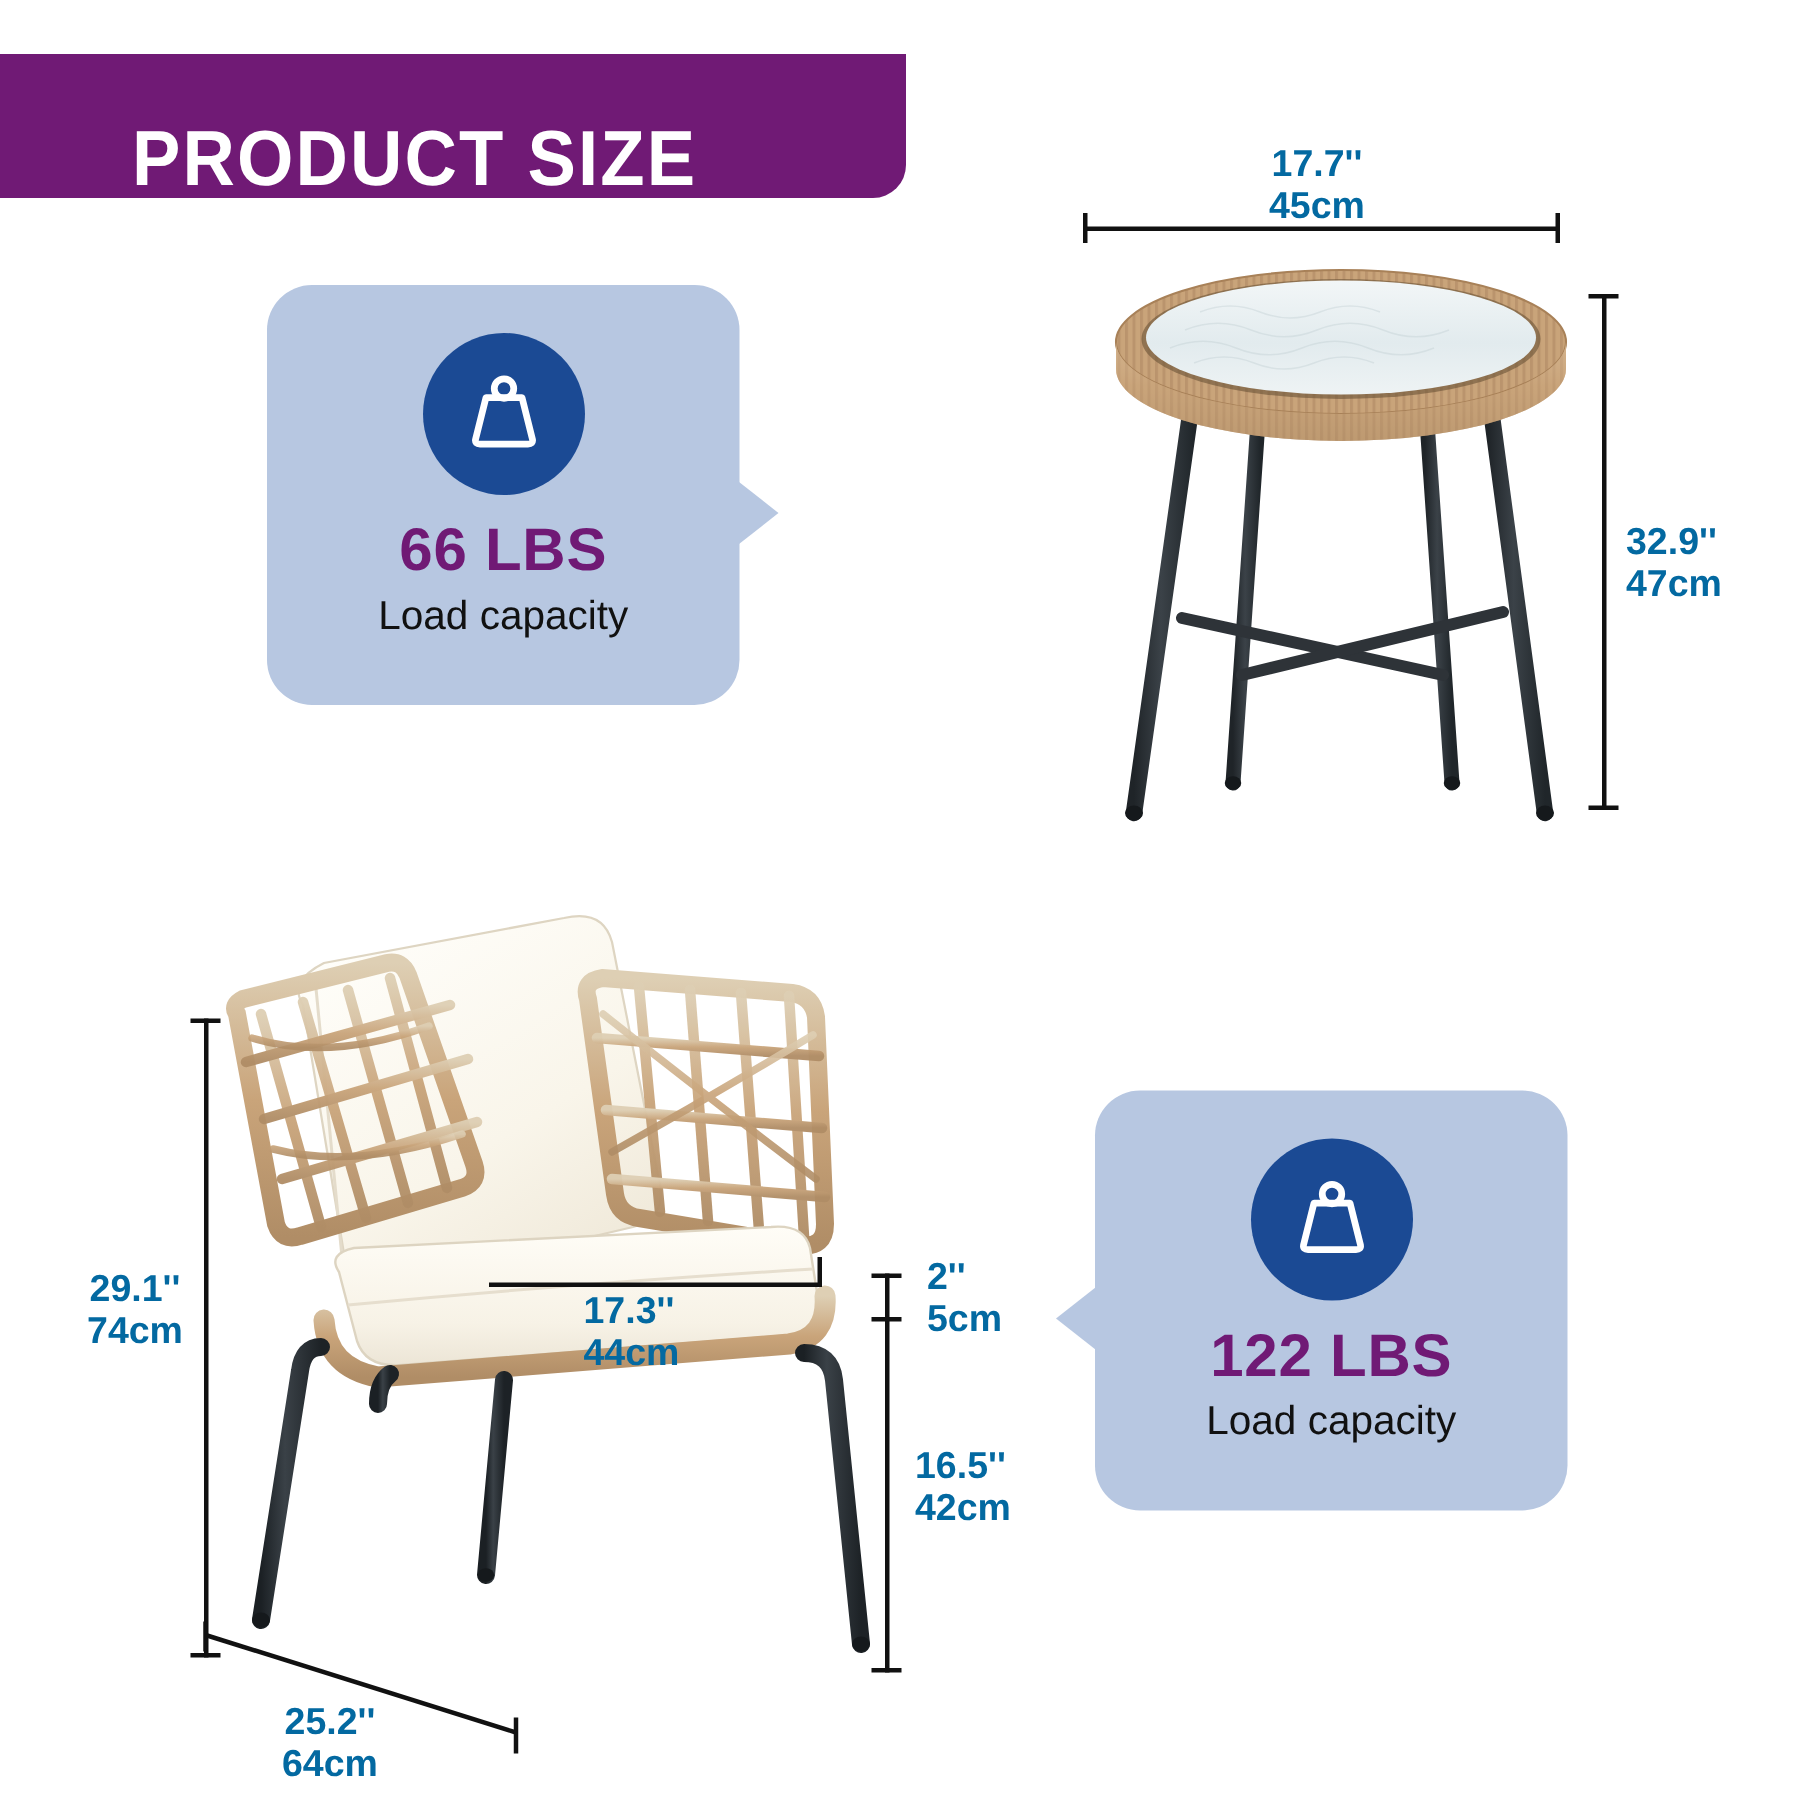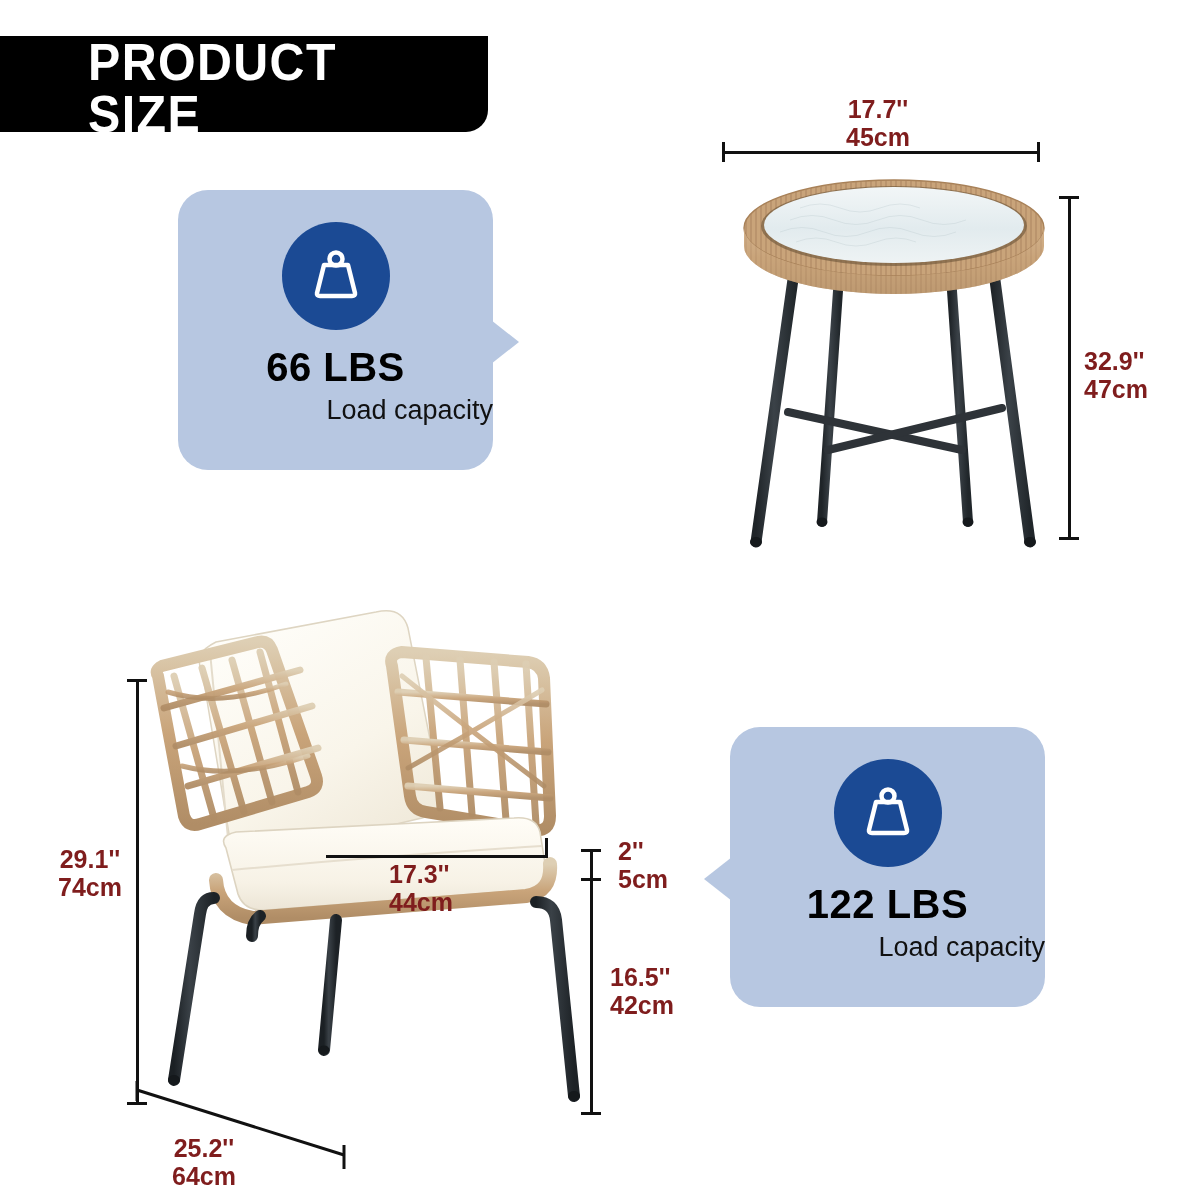--- a/index.html
+++ b/index.html
@@ -1,62 +1,62 @@
 <!DOCTYPE html>
 <html><head>
 <meta charset="utf-8">
 <style>
   html,body{margin:0;padding:0;background:#ffffff;}
   body{width:1200px;height:1200px;position:relative;overflow:hidden;
        font-family:"Liberation Sans","DejaVu Sans",sans-serif;color:#111;}
   .canvas{position:absolute;inset:0;background:#fff;}
 
   
-  .banner{position:absolute;left:0;top:36px;width:488px;height:96px;
-          background:#000000;border-bottom-right-radius:22px;
-          display:flex;align-items:flex-start;}
+  .banner{position:absolute;left:0;top:36px;width:604px;height:96px;
+          background:#701a75;border-bottom-right-radius:22px;
+          display:flex;align-items:flex-end;}
   .banner-title{margin-left:88px;color:#fff;font-size:52px;font-weight:700;
                 letter-spacing:1.5px;line-height:1;
                 font-family:"Liberation Sans","DejaVu Sans",sans-serif;
                 transform:scaleX(0.93);transform-origin:left center;}
 
   
   .card{position:absolute;background:#b7c7e1;border-radius:30px;}
   .card .tail{position:absolute;width:0;height:0;}
   .tail-right{right:-26px;top:130px;
     border-top:22px solid transparent;border-bottom:22px solid transparent;
     border-left:28px solid #b7c7e1;}
   .tail-left{left:-26px;top:130px;
     border-top:22px solid transparent;border-bottom:22px solid transparent;
     border-right:28px solid #b7c7e1;}
   .icon-circle{position:absolute;left:50%;transform:translateX(-50%);
     width:108px;height:108px;border-radius:50%;background:#1b4a94;
     display:flex;align-items:center;justify-content:center;}
   .card-value{position:absolute;width:100%;text-align:center;
-    font-size:40px;font-weight:700;color:#000000;letter-spacing:.5px;}
-  .card-sub{position:absolute;width:100%;text-align:right;
+    font-size:40px;font-weight:700;color:#701a75;letter-spacing:.5px;}
+  .card-sub{position:absolute;width:100%;text-align:center;
     font-size:27px;font-weight:400;color:#111;}
 
   #card-load-66{left:178px;top:190px;width:315px;height:280px;}
   #card-load-66 .icon-circle{top:32px;}
   #card-load-66 .card-value{top:155px;}
   #card-load-66 .card-sub{top:205px;}
 
   #card-load-259{left:730px;top:727px;width:315px;height:280px;}
   #card-load-259 .icon-circle{top:32px;}
   #card-load-259 .card-value{top:155px;}
   #card-load-259 .card-sub{top:205px;}
 
   
   .prod{position:absolute;}
   #table-illustration{left:700px;top:150px;width:380px;height:420px;}
   #chair-illustration{left:140px;top:580px;width:470px;height:560px;}
 
   
-  .dim-label{position:absolute;font-size:25px;font-weight:700;color:#7f1d1d;
+  .dim-label{position:absolute;font-size:25px;font-weight:700;color:#0369a1;
              line-height:1.12;white-space:pre-line;}
   .dim-line{position:absolute;background:#111;}
   .dim-h{height:3px;}
   .dim-v{width:3px;}
   .tick-v{position:absolute;width:3px;height:20px;background:#111;}
   .tick-h{position:absolute;height:3px;width:20px;background:#111;}
   svg{display:block;overflow:visible;}
 </style>
 </head>
 <body>
@@ -271,16 +271,16 @@
   <div class="dim-label" style="left:618px;top:837px;">2''
 5cm</div>
   <div class="dim-label" style="left:610px;top:963px;">16.5''
 42cm</div>
 
   <svg style="position:absolute;left:120px;top:1085px;width:250px;height:105px;">
     <line x1="17" y1="5" x2="224" y2="70" stroke="#111" stroke-width="3"></line>
     <line x1="17" y1="-4" x2="17" y2="16" stroke="#111" stroke-width="3"></line>
     <line x1="224" y1="60" x2="224" y2="84" stroke="#111" stroke-width="3"></line>
   </svg>
-  <div class="dim-label" style="left:172px;top:1134px;text-align:center;">25.2''
+  <div class="dim-label" style="left:188px;top:1134px;text-align:center;">25.2''
 64cm</div>
 
 </div>
 
 </body></html>

